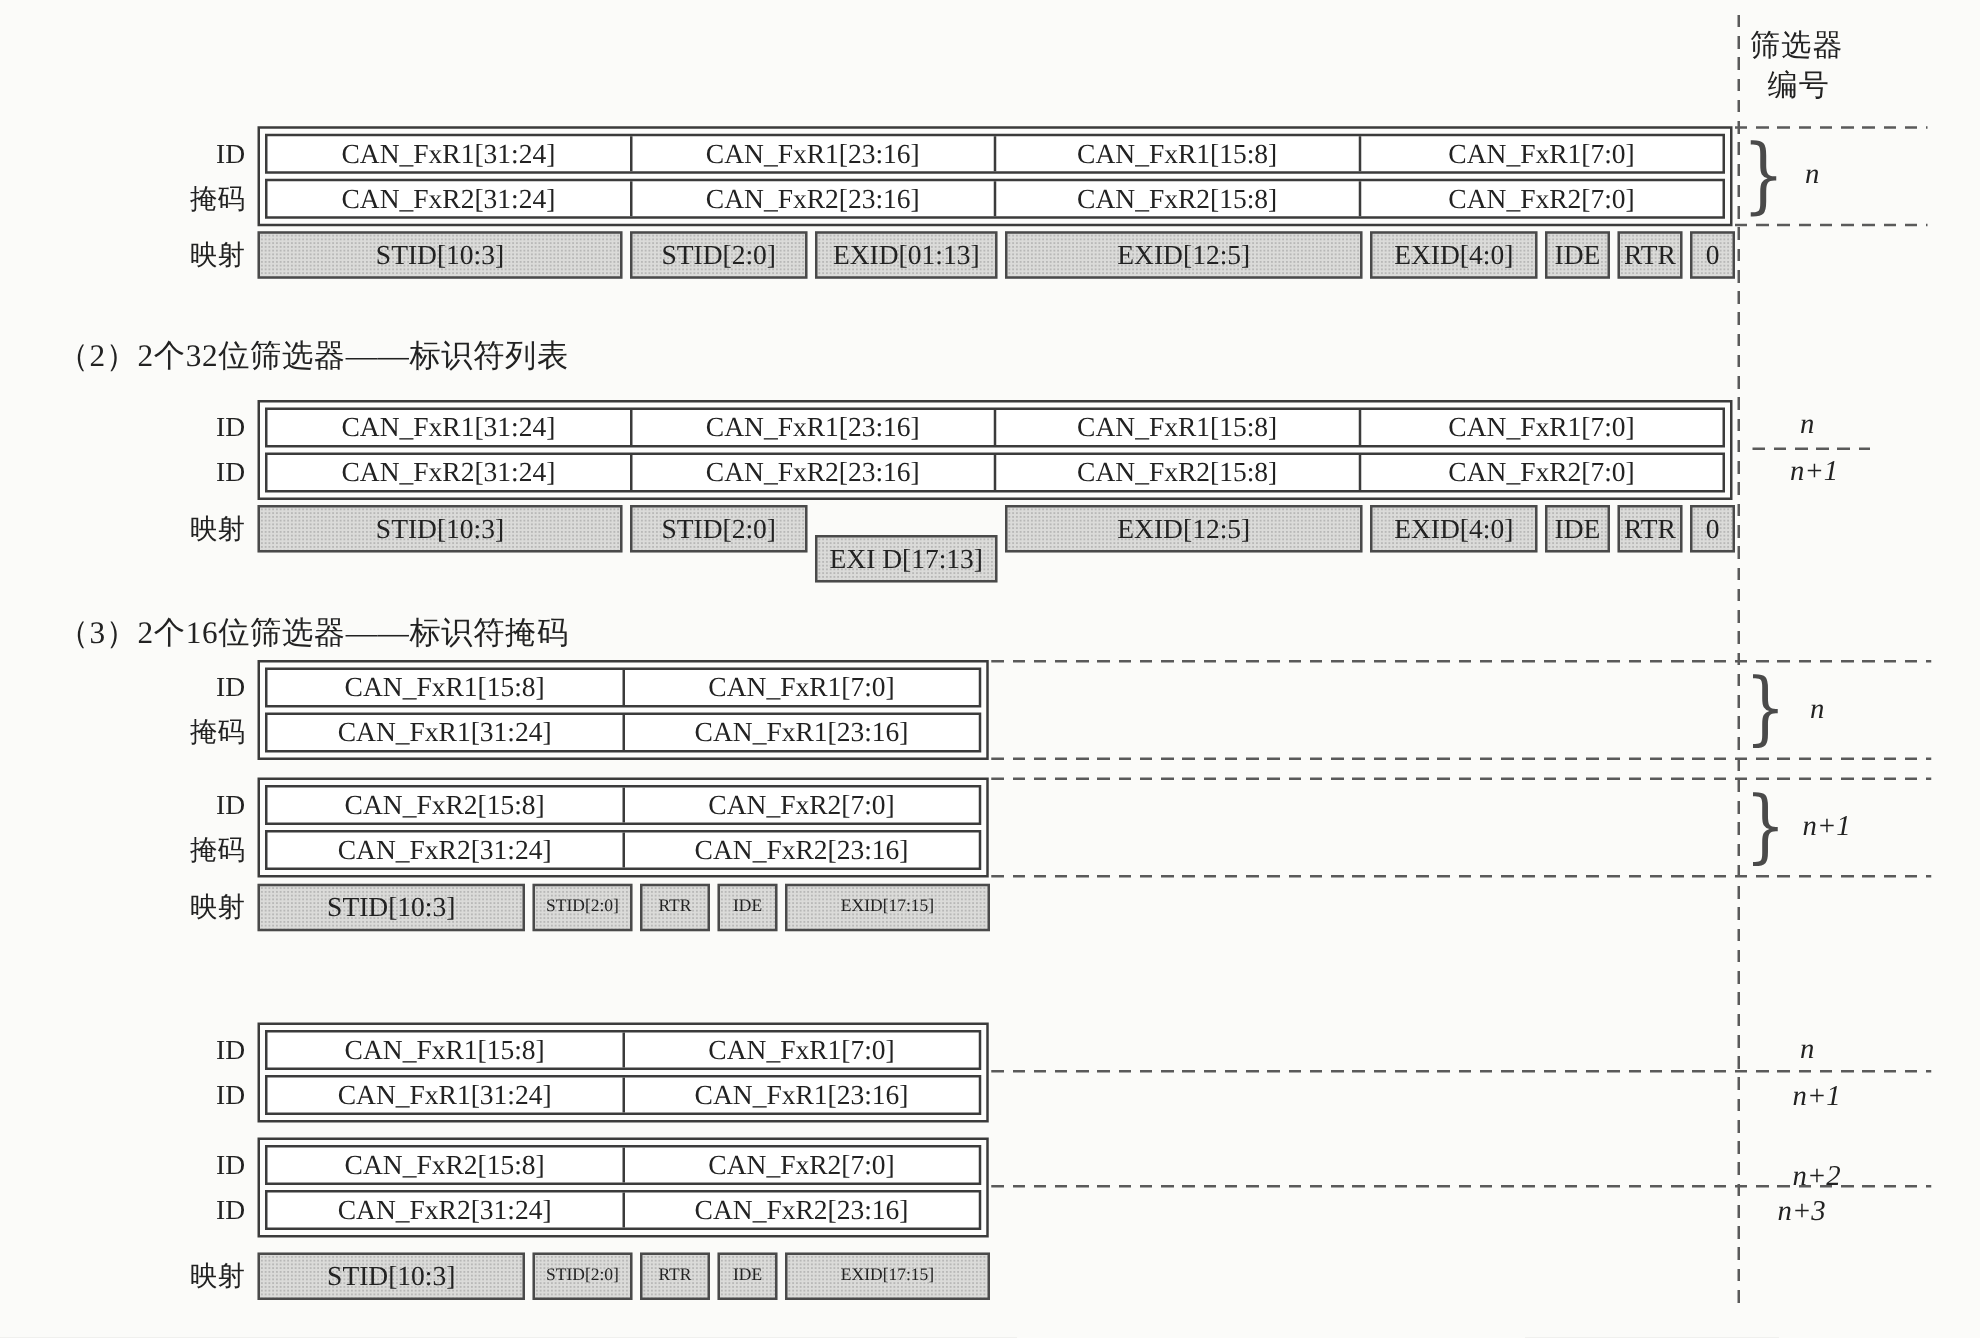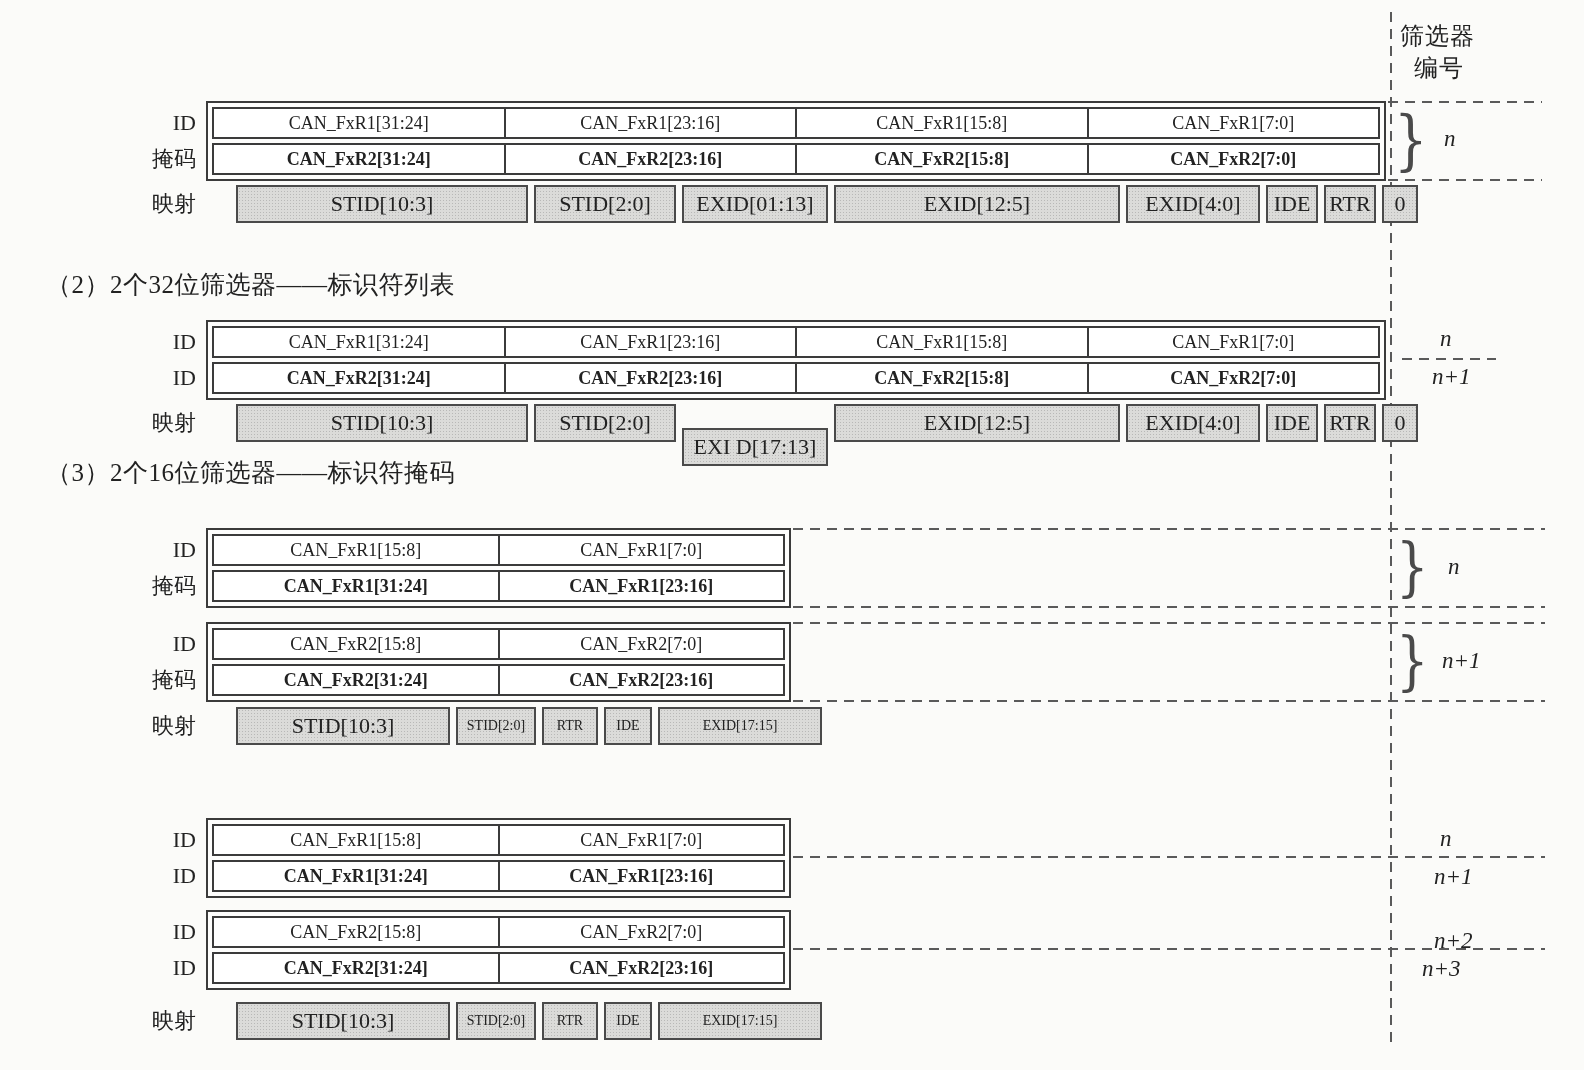--- a/index.html
+++ b/index.html
@@ -7,31 +7,30 @@
   .page{
     position:relative;width:1584px;height:1070px;margin:0 auto;
     background:#fbfbf9;color:#222;
     font-family:"Liberation Serif","DejaVu Serif",serif;
     overflow:hidden;
   }
   .sec-title{position:absolute;font-size:25px;letter-spacing:.5px;white-space:nowrap;}
   .row-label{position:absolute;left:104px;width:92px;text-align:right;font-size:22px;line-height:26px;white-space:nowrap;}
   .idtable{position:absolute;border:2px solid #3b3b3b;background:#fdfdfc;padding:4px;}
   .idrow{display:flex;border:2px solid #3b3b3b;height:32px;background:#fff;}
-  .idrow + .idrow{margin-top:4px;font-weight:bold;}
-  .idcell{flex:1;display:flex;align-items:center;justify-content:center;font-size:18px;white-space:nowrap;border-left:2px solid #3b3b3b;}
+  .idrow + .idrow{margin-top:4px;}
+  .idcell{flex:1;display:flex;align-items:center;justify-content:center;font-size:22px;white-space:nowrap;border-left:2px solid #3b3b3b;}
   .idcell:first-child{border-left:none;}
   .map-cell{
     position:absolute;height:38px;border:2px solid #4a4a4a;
     display:flex;align-items:center;justify-content:center;
     font-size:22px;white-space:nowrap;color:#222;
     background-color:#dbdbd9;
     background-image:radial-gradient(rgba(150,150,150,.5) .7px, transparent .9px);
     background-size:3px 3px;
-    margin-left:30px;
   }
   .map-cell.small{font-size:14px;}
   .vdash{position:absolute;width:2px;background:repeating-linear-gradient(180deg,#5a5a5a 0 10px,transparent 10px 17px);}
   .hdash{position:absolute;height:2px;background:repeating-linear-gradient(90deg,#5a5a5a 0 10px,transparent 10px 17px);}
   .fnum{position:absolute;font-size:23px;font-style:italic;white-space:nowrap;}
   .brace{
     position:absolute;color:#4a4a4a;font-family:"DejaVu Serif",serif;
     transform:scaleX(.8);transform-origin:left center;font-weight:400;
   }
   .hdr{position:absolute;font-size:24px;letter-spacing:1px;white-space:nowrap;}
@@ -106,21 +105,21 @@
   <div class="map-cell" style="left:804px;top:404px;width:286px;">EXID[12:5]</div>
   <div class="map-cell" style="left:1096px;top:404px;width:134px;">EXID[4:0]</div>
   <div class="map-cell" style="left:1236px;top:404px;width:52px;">IDE</div>
   <div class="map-cell" style="left:1294px;top:404px;width:52px;">RTR</div>
   <div class="map-cell" style="left:1352px;top:404px;width:36px;">0</div>
 
   <div class="fnum" style="left:1440px;top:326px;">n</div>
   <div class="hdash" style="left:1402px;top:358px;width:94px;"></div>
   <div class="fnum" style="left:1432px;top:364px;">n+1</div>
 
-  <div class="sec-title" style="left:46px;top:456px;">（3）2个16位筛选器——标识符掩码</div>
+  <div class="sec-title" style="left:46px;top:489px;">（3）2个16位筛选器——标识符掩码</div>
 
   <div class="row-label" style="top:537px;">ID</div>
   <div class="row-label" style="top:573px;">掩码</div>
 
   <div class="idtable" style="left:206px;top:528px;width:585px;">
     <div class="idrow">
       <div class="idcell">CAN_FxR1[15:8]</div>
       <div class="idcell">CAN_FxR1[7:0]</div>
     </div>
     <div class="idrow">

